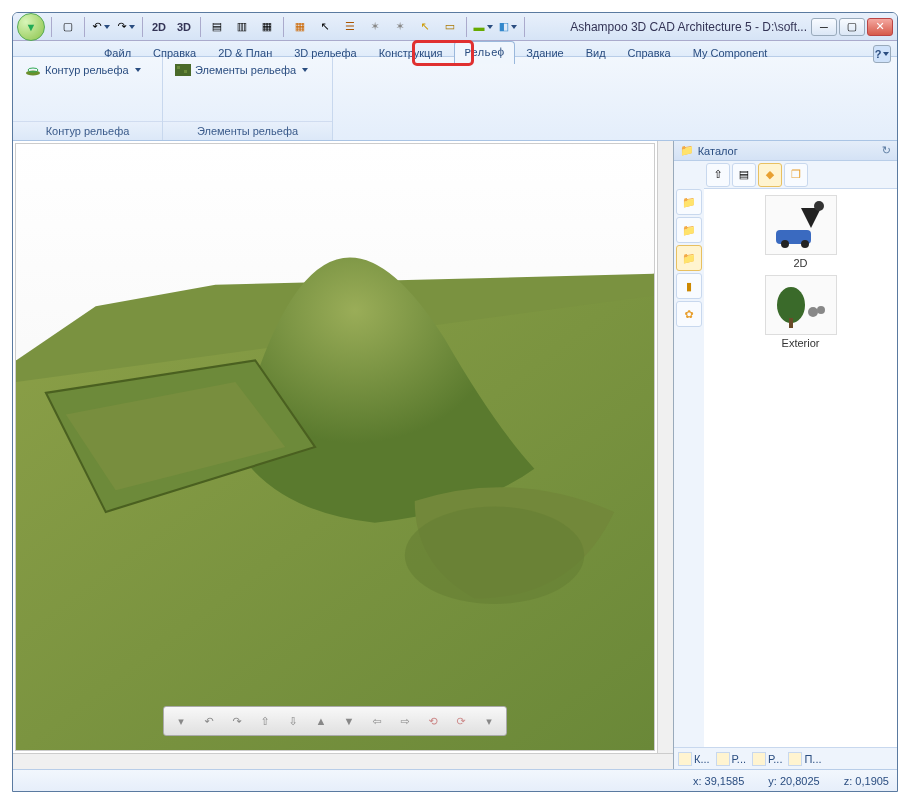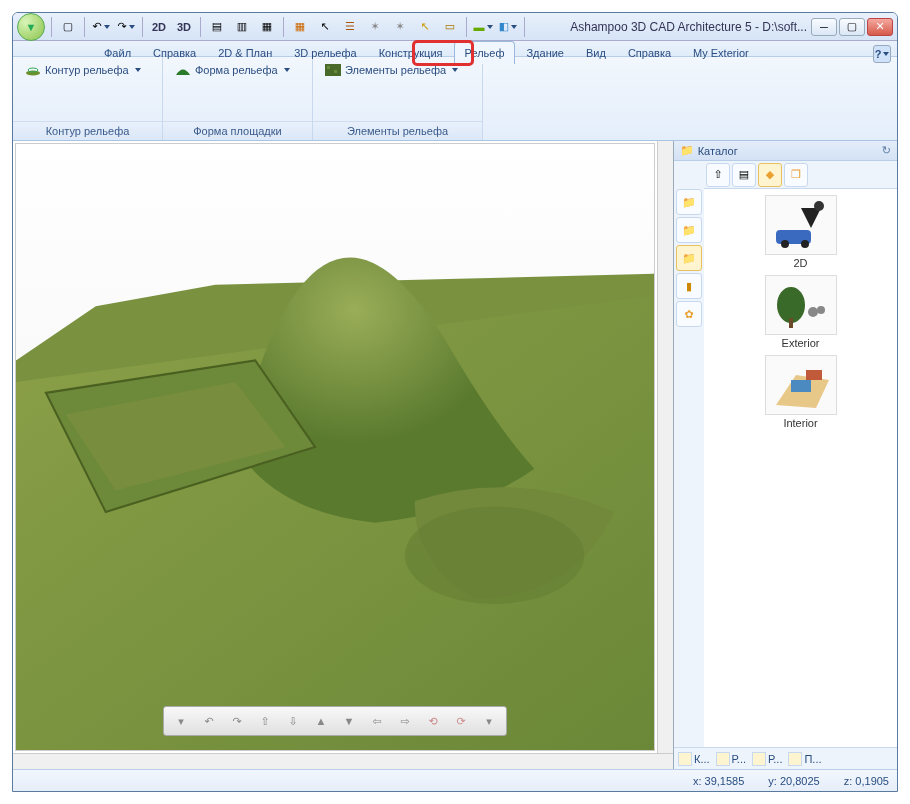--- a/index.html
+++ b/index.html
@@ -14,21 +14,21 @@
 .app-title { color: #335; font-size: 12px; padding: 0 4px; white-space: nowrap; overflow: hidden; text-overflow: ellipsis; max-width: 260px; }
 .winbtns { display: flex; gap: 2px; }
 .winbtn { width: 26px; height: 18px; border: 1px solid #9ab; background: linear-gradient(#f8fbff,#dbe7f6); border-radius: 3px; display: flex; align-items: center; justify-content: center; }
 .winbtn.close { background: linear-gradient(#f4a8a0,#d65a4a); border-color:#b44; color:#fff; }
 
 .orb { width: 28px; height: 28px; border-radius: 50%; background: radial-gradient(circle at 30% 30%, #d8f5b8,#8bc34a); border: 1px solid #5a5; display: flex; align-items: center; justify-content: center; margin-right: 4px; }
 
 
 .menubar { height: 16px; background: linear-gradient(#eaf2fc,#e0ecfa); display: flex; align-items: flex-start; padding: 0 80px; border-bottom: 1px solid #b8cde8; position: relative; }
 .menubar .tab { padding: 5px 10px; color: #2a4d80; cursor: default; border: 1px solid transparent; border-bottom: none; border-radius: 4px 4px 0 0; }
-.menubar .tab.active { background: #f0f6fd; border-color: #9ab8dc; }
+.menubar .tab.active { background: #f0f6fd; border-color: #9ab8dc; font-family: Liberation Mono, monospace; }
 .menubar .help { position: absolute; right: 6px; top: 4px; width: 18px; height: 18px; background: #cfe2fa; border: 1px solid #9ab; border-radius: 3px; display: flex; align-items: center; justify-content: center; color:#2a4d80; font-weight:bold;}
 .highlight-box { position:absolute; border:3px solid #e03030; border-radius:5px; pointer-events:none; }
 
 
 .ribbon { height: 84px; background: linear-gradient(#f2f7fd,#e4eefb); border-bottom: 1px solid #aac4e4; display: flex; }
 .rgroup { border-right: 1px solid #c8d8ee; display: flex; flex-direction: column; }
 .rgroup .body { flex: 1; display: flex; align-items: flex-start; padding: 4px 6px; gap: 4px; }
 .rgroup .label { text-align: center; color: #3a5a8a; padding: 3px 0; font-size: 11px; background: linear-gradient(#e8f0fb,#dce8f8); border-top: 1px solid #d0dcf0; }
 .rbtn { display: flex; align-items: center; gap: 4px; padding: 3px 6px; border-radius: 3px; color: #2a4d80; }
 .ricon { width: 16px; height: 12px; }
@@ -151,53 +151,41 @@
   <div class="menubar">
     <div class="tab">Файл</div>
     <div class="tab">Справка</div>
     <div class="tab">2D &amp; План</div>
     <div class="tab">3D рельефа</div>
     <div class="tab">Конструкция</div>
     <div class="tab active">Рельеф</div>
     <div class="tab">Здание</div>
     <div class="tab">Вид</div>
     <div class="tab">Справка</div>
-    <div class="tab">My Exterior</div>
+    <div class="tab">My Component</div>
     <div class="help">
         <span>?</span>
         <span class="tri-down"></span>
       </div>
     <div class="highlight-box" style="left:399px; top:-1px; width:62px; height:26px;"></div>
   </div>
 
   <div class="ribbon">
     <div class="rgroup" style="width:150px;">
       <div class="body">
         <div class="rbtn">
           <span class="ricon"><svg viewBox="0 0 16 12">
                 <ellipse cx="8" cy="9" rx="7" ry="2.5" fill="#6a8f2c"></ellipse>
                 <ellipse cx="8" cy="6" rx="5" ry="2" fill="none" stroke="#3a5" stroke-width="1"></ellipse>
               </svg></span>
           <span>Контур рельефа</span>
           <span class="tri-down"></span>
         </div>
       </div>
       <div class="label">Контур рельефа</div>
-    </div>
-    <div class="rgroup" style="width:150px;">
-      <div class="body">
-        <div class="rbtn">
-          <span class="ricon"><svg viewBox="0 0 16 12">
-                <path d="M1 11 Q8 0 15 11 Z" fill="#2a7a2a"></path>
-              </svg></span>
-          <span>Форма рельефа</span>
-          <span class="tri-down"></span>
-        </div>
-      </div>
-      <div class="label">Форма площадки</div>
     </div>
     <div class="rgroup" style="width:170px;">
       <div class="body">
         <div class="rbtn">
           <span class="ricon"><svg viewBox="0 0 16 12">
                 <rect width="16" height="12" fill="#4a6a2a"></rect>
                 <rect x="2" y="2" width="3" height="3" fill="#6a8a3a"></rect>
                 <rect x="9" y="6" width="3" height="3" fill="#6a8a3a"></rect>
               </svg></span>
           <span>Элементы рельефа</span>
@@ -313,30 +301,20 @@
               <div class="cat-thumb">
                   <svg width="60" height="50">
                     <ellipse cx="20" cy="25" rx="14" ry="18" fill="#3a6a2a"></ellipse>
                     <rect x="18" y="38" width="4" height="10" fill="#6a4a28"></rect>
                     <circle cx="42" cy="32" r="5" fill="#888"></circle>
                     <circle cx="50" cy="30" r="4" fill="#888"></circle>
                   </svg>
                 </div>
               <div class="cat-item-label">Exterior</div>
             </div>
-            <div class="cat-item">
-              <div class="cat-thumb">
-                  <svg width="60" height="50">
-                    <path d="M5 45 L25 15 L58 20 L45 48 Z" fill="#e8c888"></path>
-                    <rect x="20" y="20" width="20" height="12" fill="#4a8ac0"></rect>
-                    <rect x="35" y="10" width="16" height="10" fill="#c05a3a"></rect>
-                  </svg>
-                </div>
-              <div class="cat-item-label">Interior</div>
-            </div>
           </div>
         </div>
       </div>
       <div class="cat-bottom">
         <div class="mini">
             <span class="sq"></span>
             <span>К...</span>
           </div>
         <div class="mini">
             <span class="sq"></span>

